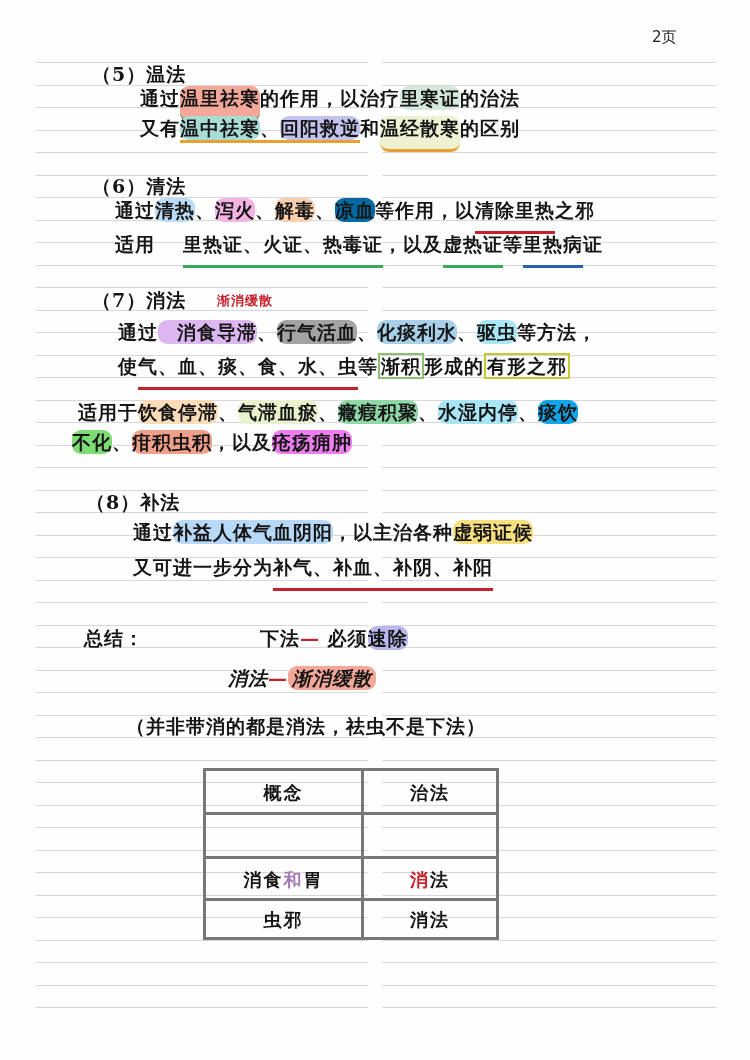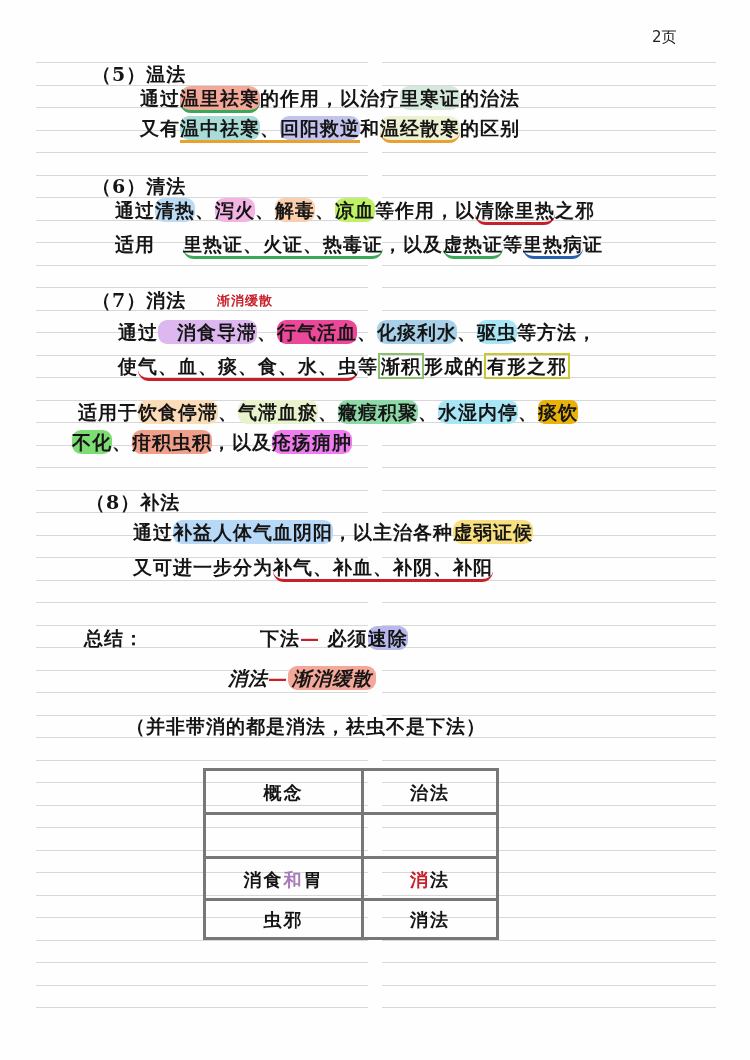--- a/index.html
+++ b/index.html
@@ -14,21 +14,21 @@
   .page-num {
     position: absolute; left: 652px; top: 28px; font-size: 15px;
     font-family: "DejaVu Sans", sans-serif; color: #222;
   }
   .line {
     position: absolute; white-space: nowrap; font-size: 19px; font-weight: bold;
     letter-spacing: 1px; line-height: 24px;
   }
   .heading { font-size: 19px; text-align: right; }
   .hl { border-radius: 9px; padding: 1px 0; }
-  .ul { border-bottom: 3px solid; padding-bottom: 1px; border-radius: 11px; }
+  .ul { border-bottom: 3px solid; padding-bottom: 10px; }
   .box { border: 2px solid; padding: 0 1px; }
   .note-red {
     position: absolute; font-size: 13px; color: #c8202a; font-weight: bold; letter-spacing: 1px;
   }
   .dash { color: #c8202a; font-weight: bold; }
 
   .tbl {
     position: absolute; left: 203px; top: 768px; width: 296px; height: 172px;
     border: 3px solid #777; box-sizing: border-box;
   }
@@ -141,36 +141,36 @@
 <div class="line heading" style="left:92px; top:62px;">（5）温法</div>
 <div class="line" style="left:140px; top:86px;">
   <span>通过</span><span class="hl ul" style="background:#f4a899;border-color:#3aa85a;">温里祛寒</span><span>的作用，以治疗</span><span class="hl" style="background:#d5e8dc;">里寒证</span><span>的治法</span>
 </div>
 <div class="line" style="left:140px; top:116px;">
   <span>又有</span><span style="border-bottom:3px solid #e8a030;padding-bottom:1px;"><span class="hl" style="background:#a9dcd6;">温中祛寒</span><span>、</span><span class="hl" style="background:#c3c3ee;">回阳救逆</span></span><span>和</span><span class="hl ul" style="background:#eef1d2;border-color:#e8a030;">温经散寒</span><span>的区别</span>
 </div>
 
 <div class="line heading" style="left:92px; top:174px;">（6）清法</div>
 <div class="line" style="left:115px; top:198px;">
-  <span>通过</span><span class="hl" style="background:#bcdcf6;">清热</span><span>、</span><span class="hl" style="background:#f3b4e4;">泻火</span><span>、</span><span class="hl" style="background:#f9cfad;">解毒</span><span>、</span><span class="hl" style="background:#bef264;">凉血</span><span>等作用，以</span><span class="ul" style="border-color:#c8202a;">清除里热</span><span>之邪</span>
+  <span>通过</span><span class="hl" style="background:#bcdcf6;">清热</span><span>、</span><span class="hl" style="background:#f3b4e4;">泻火</span><span>、</span><span class="hl" style="background:#f9cfad;">解毒</span><span>、</span><span class="hl" style="background:#0369a1;">凉血</span><span>等作用，以</span><span class="ul" style="border-color:#c8202a;">清除里热</span><span>之邪</span>
 </div>
 <div class="line" style="left:115px; top:232px;">
   <span>适用</span><span class="ul" style="border-color:#3aa85a;margin-left:28px;">里热证、火证、热毒证</span><span>，以及</span><span class="ul" style="border-color:#3aa85a;">虚热证</span><span>等</span><span class="ul" style="border-color:#2860b0;">里热病</span><span>证</span>
 </div>
 
 <div class="line heading" style="left:92px; top:288px;">（7）消法</div>
 <div class="note-red" style="left:217px; top:292px;">渐消缓散</div>
 <div class="line" style="left:118px; top:320px;">
-  <span>通过</span><span class="hl" style="background:#ddb8f0;padding-left:19px;">消食导滞</span><span>、</span><span class="hl" style="background:#ec4899;">行气活血</span><span>、</span><span class="hl" style="background:#a8d0e8;">化痰利水</span><span>、</span><span class="hl" style="background:#a8e6f6;">驱虫</span><span>等方法，</span>
+  <span>通过</span><span class="hl" style="background:#ddb8f0;padding-left:19px;">消食导滞</span><span>、</span><span class="hl" style="background:#a3a3a3;">行气活血</span><span>、</span><span class="hl" style="background:#a8d0e8;">化痰利水</span><span>、</span><span class="hl" style="background:#a8e6f6;">驱虫</span><span>等方法，</span>
 </div>
 <div class="line" style="left:118px; top:354px;">
   <span>使</span><span class="ul" style="border-color:#c8202a;">气、血、痰、食、水、虫</span><span>等</span><span class="box" style="border-color:#8cc070;">渐积</span><span>形成的</span><span class="box" style="border-color:#c8c830;">有形之邪</span>
 </div>
 <div class="line" style="left:78px; top:400px;">
-  <span>适用于</span><span class="hl" style="background:#fbdcb8;">饮食停滞</span><span>、</span><span class="hl" style="background:#e8f2cc;">气滞血瘀</span><span>、</span><span class="hl" style="background:#8fd8a8;">癥瘕积聚</span><span>、</span><span class="hl" style="background:#a8e6f6;">水湿内停</span><span>、</span><span class="hl" style="background:#eab308;border-radius:7px;">痰饮</span>
+  <span>适用于</span><span class="hl" style="background:#fbdcb8;">饮食停滞</span><span>、</span><span class="hl" style="background:#e8f2cc;">气滞血瘀</span><span>、</span><span class="hl" style="background:#8fd8a8;">癥瘕积聚</span><span>、</span><span class="hl" style="background:#a8e6f6;">水湿内停</span><span>、</span><span class="hl" style="background:#0ea5e9;">痰饮</span>
 </div>
 <div class="line" style="left:72px; top:430px;">
   <span class="hl" style="background:#7edc74;">不化</span><span>、</span><span class="hl" style="background:#f0a08a;">疳积虫积</span><span>，以及</span><span class="hl" style="background:#ee7ef0;">疮疡痈肿</span>
 </div>
 
 <div class="line heading" style="left:86px; top:490px;">（8）补法</div>
 <div class="line" style="left:133px; top:520px;">
   <span>通过</span><span class="hl" style="background:#b8d8f8;">补益人体气血阴阳</span><span>，以主治各种</span><span class="hl" style="background:#f8e080;">虚弱证候</span>
 </div>
 <div class="line" style="left:133px; top:555px;">

